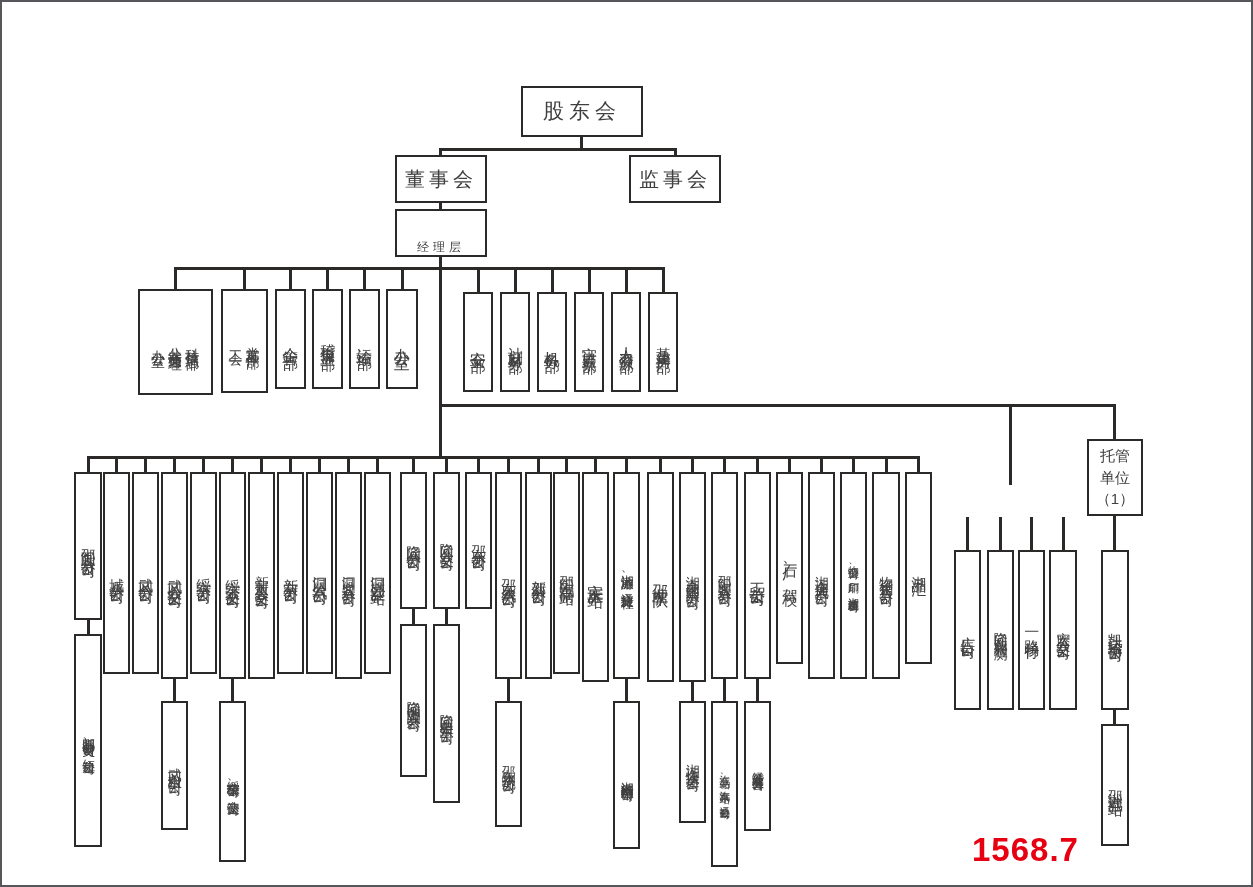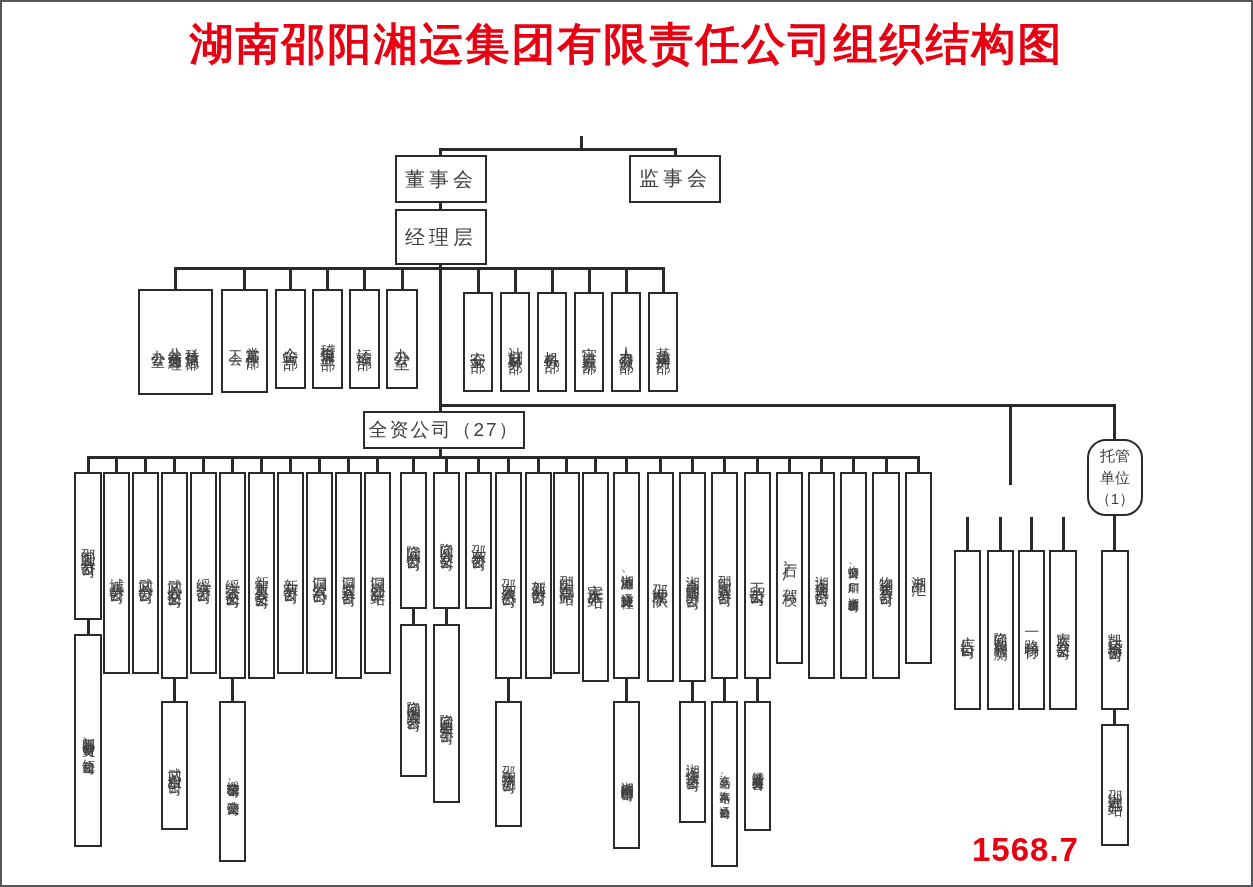--- a/index.html
+++ b/index.html
@@ -33,21 +33,20 @@
     height:92%;line-height:1.15;
   }
   .node.v .col{height:100%;text-align:center;margin:0 1px;}
   .node.h .cols{writing-mode:horizontal-tb;text-align:center;line-height:1.45;}
   .node.h .col{height:auto;}
 </style>
 </head>
 <body>
 
 <div class="canvas" id="canvas">
-  <div class="chart-title" style="color: rgb(230, 0, 18);">湖南邵阳湘运集团有限责任公司组织结构图</div>
   <div class="date-label" style="color: rgb(230, 0, 18);">1568.7</div>
 <div class="cline" style="left: 578px; top: 134px; width: 3px; height: 14px;"></div>
     <div class="cline" style="left: 437px; top: 146px; width: 238px; height: 3px;"></div>
     <div class="cline" style="left: 437px; top: 146px; width: 3px; height: 9px;"></div>
     <div class="cline" style="left: 672px; top: 146px; width: 3px; height: 9px;"></div>
     <div class="cline" style="left: 437px; top: 200px; width: 3px; height: 9px;"></div>
     <div class="cline" style="left: 437px; top: 254px; width: 3px; height: 202px;"></div>
     <div class="cline" style="left: 172px; top: 265px; width: 491px; height: 3px;"></div>
     <div class="cline" style="left: 172px; top: 265px; width: 3px; height: 24px;"></div>
     <div class="cline" style="left: 241px; top: 265px; width: 3px; height: 24px;"></div>
@@ -102,27 +101,30 @@
     <div class="cline" style="left: 623px; top: 675px; width: 3px; height: 25px;"></div>
     <div class="cline" style="left: 689px; top: 678px; width: 3px; height: 22px;"></div>
     <div class="cline" style="left: 721px; top: 675px; width: 3px; height: 25px;"></div>
     <div class="cline" style="left: 754px; top: 675px; width: 3px; height: 25px;"></div>
     <div class="cline" style="left: 964px; top: 515px; width: 3px; height: 34px;"></div>
     <div class="cline" style="left: 997px; top: 515px; width: 3px; height: 34px;"></div>
     <div class="cline" style="left: 1028px; top: 515px; width: 3px; height: 34px;"></div>
     <div class="cline" style="left: 1060px; top: 515px; width: 3px; height: 34px;"></div>
     <div class="cline" style="left: 1111px; top: 512px; width: 3px; height: 37px;"></div>
     <div class="cline" style="left: 1111px; top: 706px; width: 3px; height: 17px;"></div>
+    <div class="node h" style="left: 519px; top: 84px; width: 122px; height: 51px; font-size: 21px;">
+      <span class="lbl" style="letter-spacing: 5px;">股东会</span>
+    </div>
     <div class="node h" style="left: 393px; top: 153px; width: 92px; height: 48px; font-size: 20px;">
       <span class="lbl" style="letter-spacing: 4px;">董事会</span>
     </div>
-    <div class="node h" style="left: 627px; top: 153px; width: 92px; height: 48px; font-size: 20px; font-family: Liberation Mono, monospace;">
+    <div class="node h" style="left: 627px; top: 153px; width: 92px; height: 48px; font-size: 20px;">
       <span class="lbl" style="letter-spacing: 4px;">监事会</span>
     </div>
-    <div class="node h" style="left: 393px; top: 207px; width: 92px; height: 56px; font-size: 20px;">
+    <div class="node h" style="left: 393px; top: 207px; width: 92px; height: 48px; font-size: 12px; align-items: flex-end;">
       <span class="lbl" style="letter-spacing: 4px;">经理层</span>
     </div>
     <div class="node v" style="left: 136px; top: 287px; width: 75px; height: 106px; font-size: 14px;">
       <div class="cols">
         <div class="col" style="letter-spacing: 2px;">科技信息部</div>
         <div class="col" style="letter-spacing: 2px;">公共交通管理</div>
         <div class="col" style="letter-spacing: 2px;">办公室</div>
       </div>
     </div>
     <div class="node v" style="left: 219px; top: 287px; width: 47px; height: 104px; font-size: 14px;">
@@ -154,24 +156,21 @@
     </div>
     <div class="node v" style="left: 572px; top: 290px; width: 30px; height: 100px; font-size: 15px;">
       <span class="lbl" style="letter-spacing: 3px;">审计监察部</span>
     </div>
     <div class="node v" style="left: 609px; top: 290px; width: 30px; height: 100px; font-size: 15px;">
       <span class="lbl" style="letter-spacing: 3px;">人力资源部</span>
     </div>
     <div class="node v" style="left: 646px; top: 290px; width: 30px; height: 100px; font-size: 15px;">
       <span class="lbl" style="letter-spacing: 3px;">基建房产部</span>
     </div>
-    <div class="node h" style="left: 361px; top: 409px; width: 162px; height: 38px; font-size: 19px;">
-      <span class="lbl" style="letter-spacing: 2px;">全资公司（27）</span>
-    </div>
-    <div class="node h" style="left: 1085px; top: 437px; width: 56px; height: 77px; font-size: 15px; border-radius: 19px;">
+    <div class="node h" style="left: 1085px; top: 437px; width: 56px; height: 77px; font-size: 15px;">
       <div class="cols">
         <div class="col" style="letter-spacing: 0px;">托管</div>
         <div class="col" style="letter-spacing: 0px;">单位</div>
         <div class="col" style="letter-spacing: 0px;">（1）</div>
       </div>
     </div>
     <div class="node v" style="left: 72px; top: 470px; width: 28px; height: 148px; font-size: 15px;">
       <span class="lbl" style="letter-spacing: 3px;">邵阳县分公司</span>
     </div>
     <div class="node v" style="left: 101px; top: 470px; width: 27px; height: 202px; font-size: 15px;">

